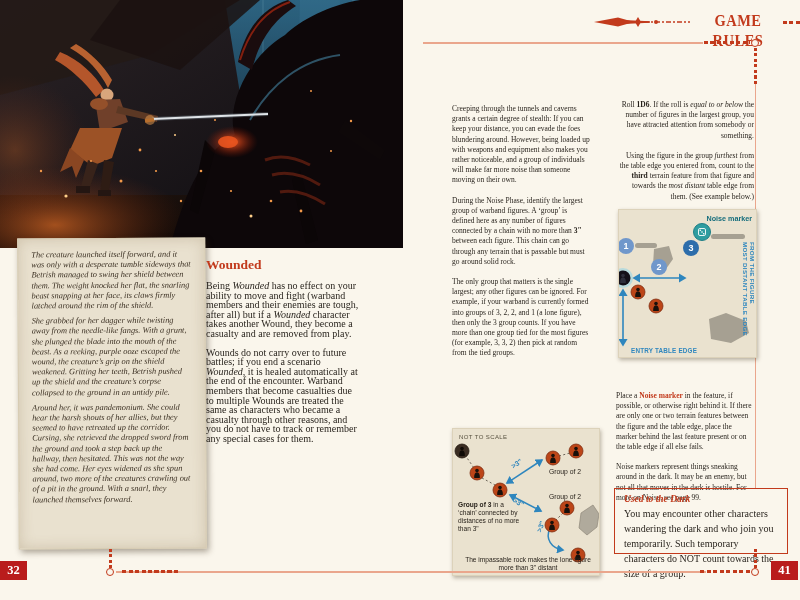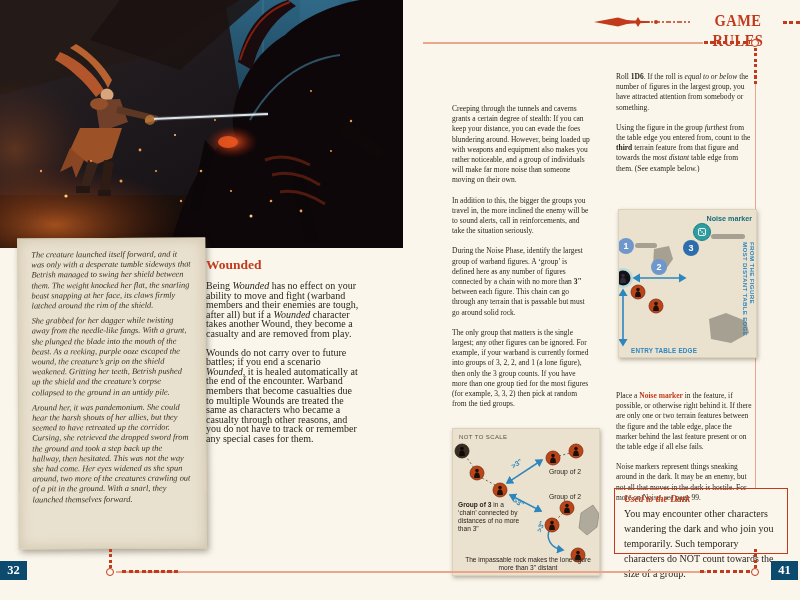--- a/index.html
+++ b/index.html
@@ -29,21 +29,21 @@
   
   #noise-title{left:440px;top:56px;width:330px;text-align:center;color:#c23a1c;}
   #noise-title .t{display:inline-block;font-size:19px;font-weight:bold;letter-spacing:1.5px;
     transform:scaleY(1.25);vertical-align:middle;}
   .diamond{display:inline-block;width:7px;height:7px;background:#c23a1c;vertical-align:middle;margin:0 9px;
     clip-path:polygon(50% 0,64% 36%,100% 50%,64% 64%,50% 100%,36% 64%,0 50%,36% 36%);}
   
   .col{font-size:7.5px;line-height:10.2px;color:#241f19;}
   .col p{margin:0 0 10px;}
   #col1{left:452px;top:104px;width:138px;}
-  #col2a{left:616px;top:72px;width:138px;}
+  #col2a{left:616px;top:100px;width:138px;text-align:right;}
   #col2b{left:616px;top:366px;width:138px;margin-top:25px;}
   .red-b{color:#c23a1c;font-weight:bold;}
   
   .panel{background:#eae2cf;box-shadow:1px 2px 4px rgba(60,45,20,.35);border:1px solid #dcd2ba;box-sizing:border-box;}
   #d1{left:618px;top:209px;width:139px;height:149px;}
   #d2{left:452px;top:428px;width:148px;height:148px;}
   .dlabel{position:absolute;font-family:"Liberation Sans",sans-serif;}
   #nm-label{right:4px;top:4px;font-size:7.2px;font-weight:bold;color:#156d7c;}
   #entry-label{left:12px;bottom:3px;font-size:6.3px;font-weight:bold;color:#2e86be;letter-spacing:.2px;}
   #dist-label{right:0px;top:32px;height:108px;display:flex;}
@@ -52,21 +52,21 @@
   .grp-label{font-size:6.8px;color:#2a241d;font-family:"Liberation Sans",sans-serif;}
   .gt3{font-size:7px;font-weight:bold;color:#2e86be;font-family:"Liberation Sans",sans-serif;}
   #g3-block{left:5px;top:72px;width:64px;font-size:6.6px;line-height:8px;color:#2a241d;font-family:"Liberation Sans",sans-serif;}
   #d2-caption{left:8px;bottom:3px;width:134px;text-align:center;font-size:6.6px;line-height:8.2px;color:#2a241d;font-family:"Liberation Sans",sans-serif;}
   
   #used-box{left:614px;top:488px;width:174px;height:66px;border:1.5px solid #c23a1c;box-sizing:border-box;
     padding:5px 9px 0;}
   #used-box h3{margin:0 0 2px;font-size:9.5px;font-style:italic;font-weight:bold;color:#c23a1c;font-family:Liberation Serif, serif;}
   #used-box p{margin:0;font-size:10px;line-height:15px;color:#241f19;}
   
-  .pagenum{width:27px;height:19px;background:#0c4a6e;color:#fff;font-size:12.5px;font-weight:bold;
+  .pagenum{width:27px;height:19px;background:#b91c1c;color:#fff;font-size:12.5px;font-weight:bold;
     text-align:center;line-height:19px;}
 </style>
 </head>
 <body>
 
 <div id="spread">
 
   <div class="abs" id="artwork">
     <svg width="403" height="248" viewBox="0 0 403 248">
       <defs>
@@ -180,21 +180,20 @@
 
   <div class="abs rule-h" style="left:423px;top:42px;width:280px;"></div>
   <div class="abs orn-h" style="left:704px;top:41px;width:46px;"></div>
   <div class="abs ring" style="left:751px;top:39px;"></div>
   <div class="abs orn-v" style="left:754px;top:48px;height:36px;"></div>
   <div class="abs rule-v" style="left:754.5px;top:84px;height:404px;"></div>
 
 
   <div class="abs col" id="col1">
     <p>Creeping through the tunnels and caverns grants a certain degree of stealth: If you can keep your distance, you can evade the foes blundering around. However, being loaded up with weapons and equipment also makes you rather noticeable, and a group of individuals will make far more noise than someone moving on their own.</p>
-    <p>In addition to this, the bigger the groups you travel in, the more inclined the enemy will be to sound alerts, call in reinforcements, and take the situation seriously.</p>
     <p><span>During the Noise Phase, identify the largest group of warband figures. A ‘group’ is defined here as any number of figures connected by a chain with no more than </span><b>3"</b><span> between each figure. This chain can go through any terrain that is passable but must go around solid rock.</span></p>
     <p>The only group that matters is the single largest; any other figures can be ignored. For example, if your warband is currently formed into groups of 3, 2, 2, and 1 (a lone figure), then only the 3 group counts. If you have more than one group tied for the most figures (for example, 3, 3, 2) then pick at random from the tied groups.</p>
   </div>
 
   <div class="abs col" id="col2a">
     <p><span>Roll </span><b>1D6</b><span>. If the roll is </span><i>equal to or below</i><span> the number of figures in the largest group, you have attracted attention from somebody or something.</span></p>
     <p><span>Using the figure in the group </span><i>furthest</i><span> from the table edge you entered from, count to the </span><b>third</b><span> terrain feature from that figure and towards the </span><i>most distant</i><span> table edge from them. (See example below.)</span></p>
   </div>
 
   <div class="abs panel" id="d1">

